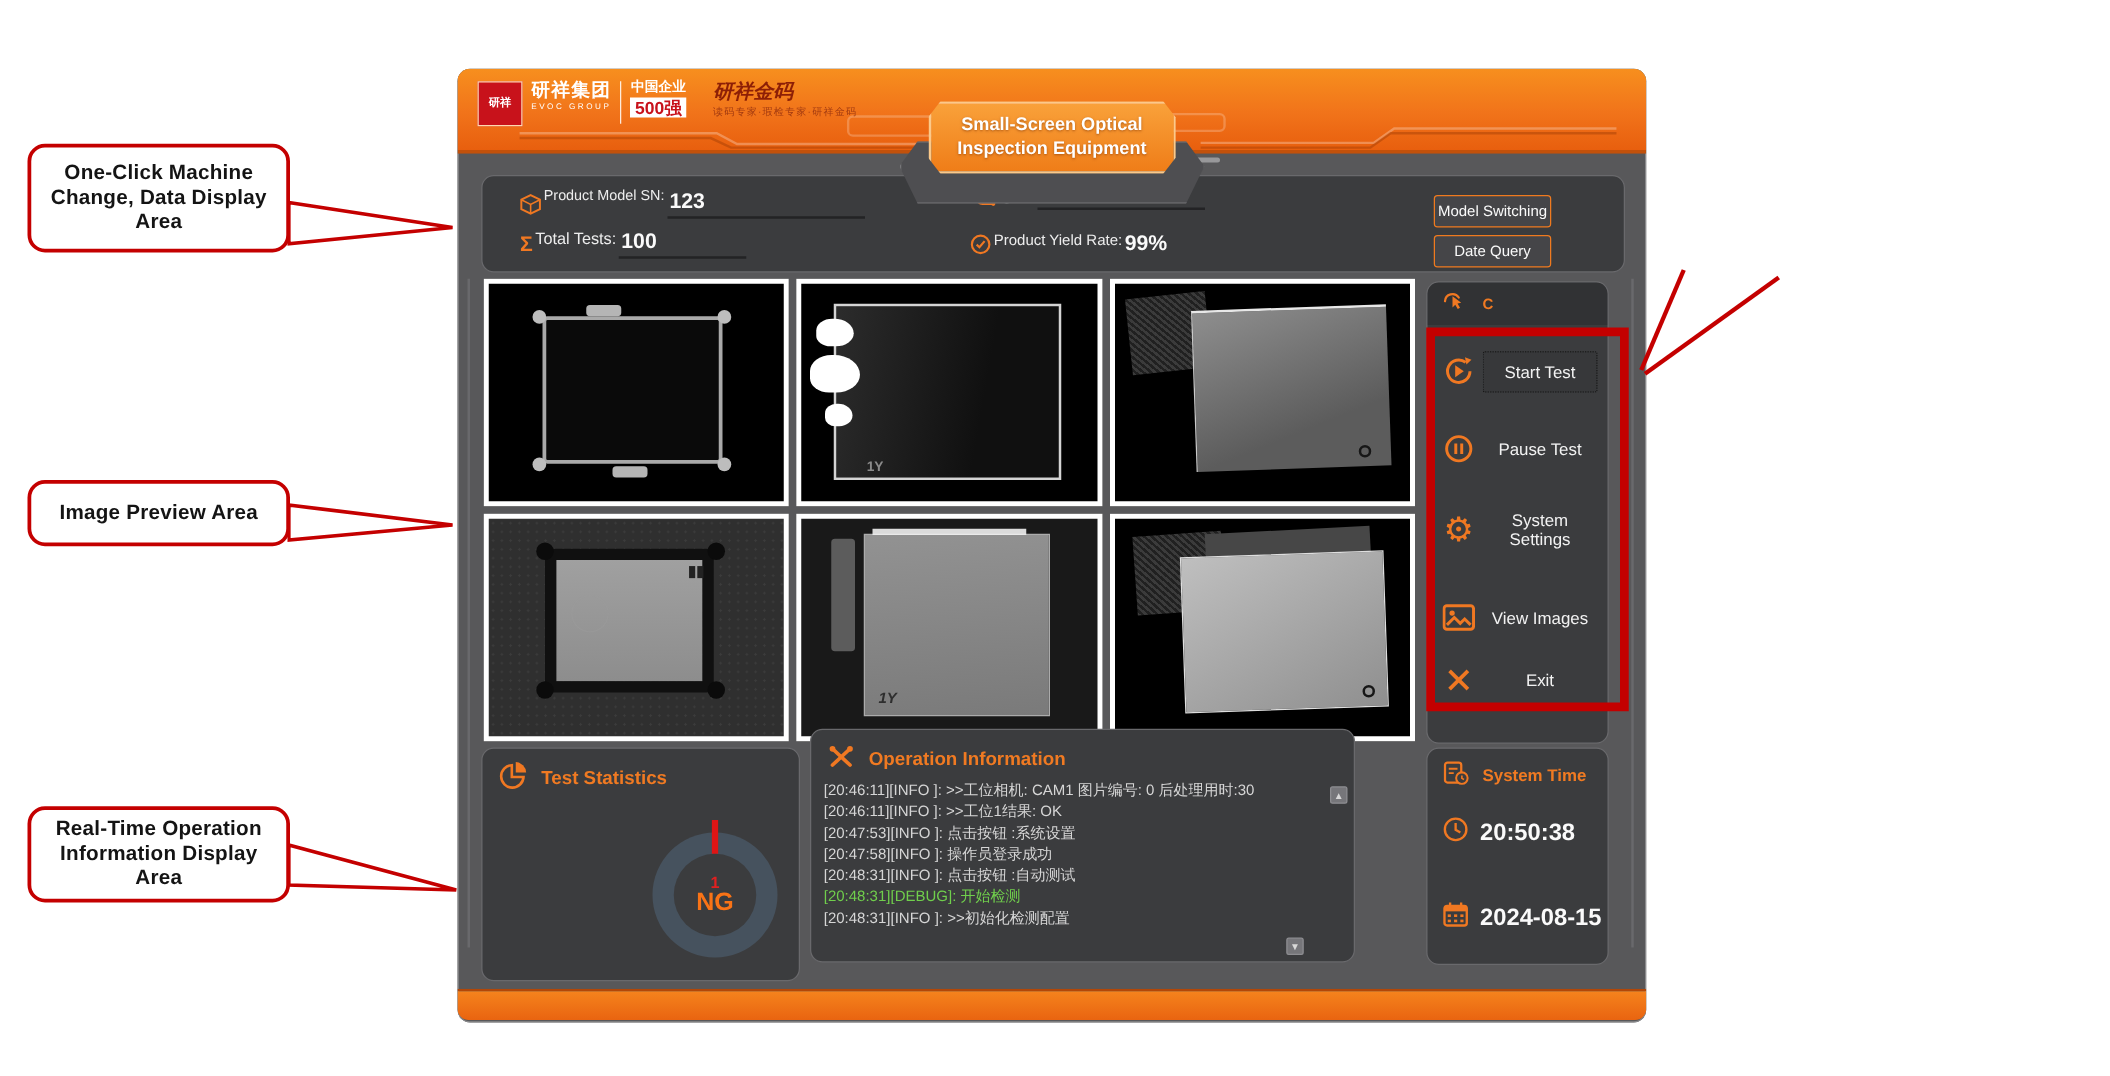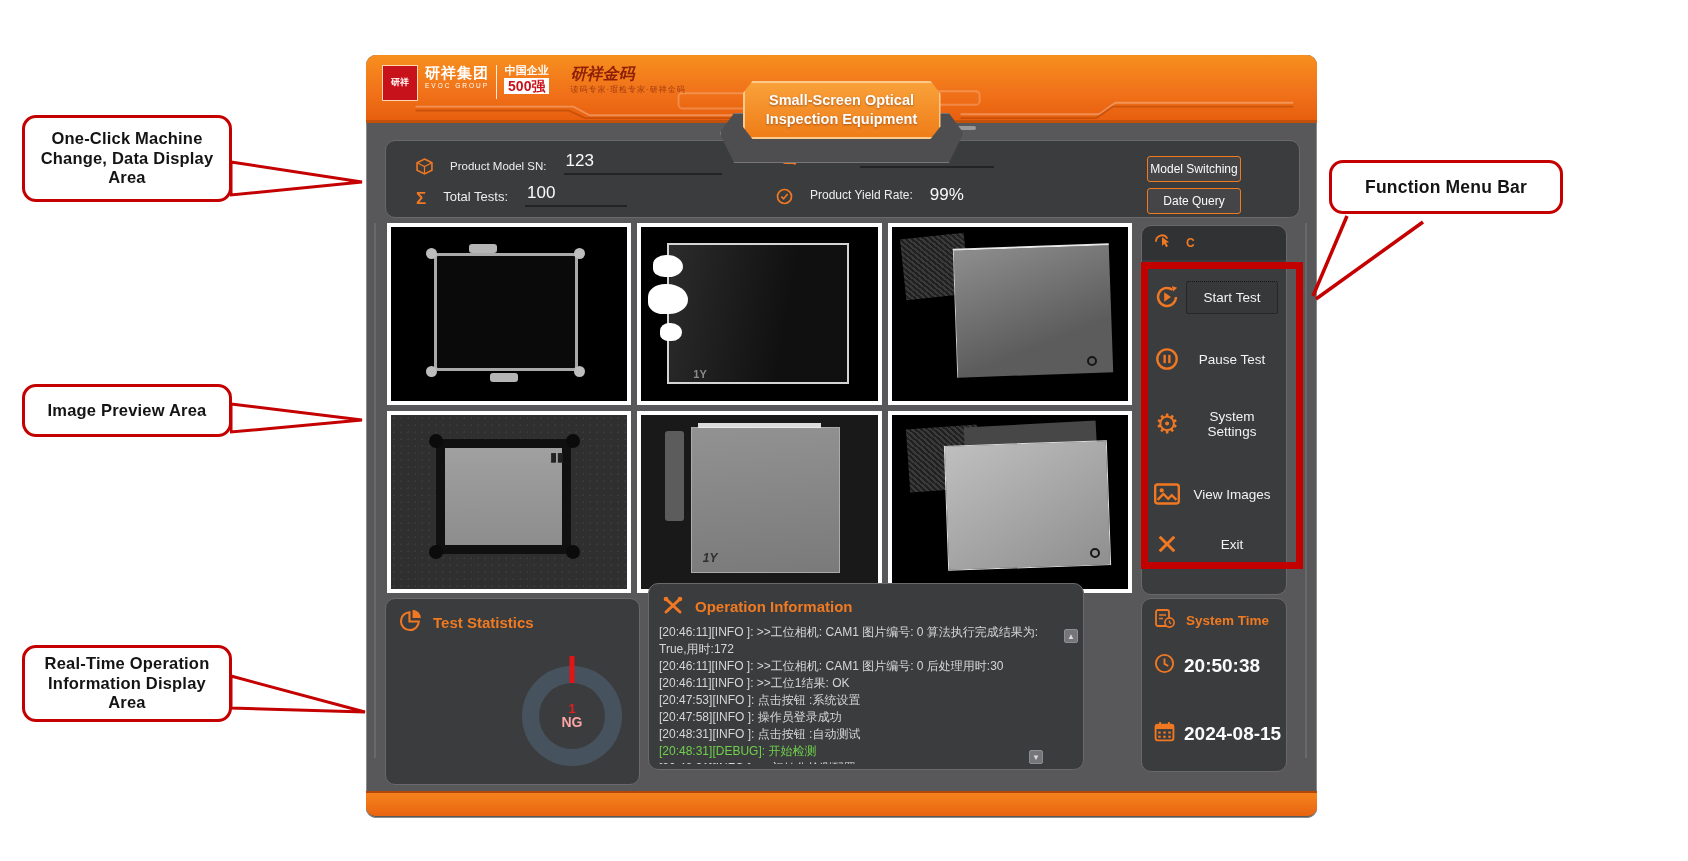--- a/index.html
+++ b/index.html
@@ -42,25 +42,25 @@
     color:#fff; font-size:14.5px; font-weight:bold; line-height:1.3; text-shadow:0 1px 2px rgba(110,40,0,.55); }
   .deco-dash { position:absolute; left:556px; top:71px; width:54px; height:4px; background:#98989a; border-radius:2px; }
   .side-line { position:absolute; top:168px; bottom:60px; width:3px; border-left:2px solid #707073; opacity:.7; }
   .side-line.l { left:8px; } .side-line.r { right:10px; border-left:none; border-right:2px solid #707073; }
 
   
   .panel { position:absolute; background:#3b3c3e; border:1px solid #69696c; border-radius:10px; }
 
   
   .data-panel { left:19px; top:85px; width:915px; height:78px; }
-  .field { position:absolute; display:flex; align-items:flex-end; gap:17px; color:#ededed; }
+  .field { position:absolute; display:flex; gap:2px; color:#ededed; }
   .field .ic { display:flex; align-items:center; }
   .f-label { font-size:11.5px; padding-bottom:3px; white-space:nowrap; }
   .f-label.big { font-size:16px; font-weight:bold; padding-bottom:1px; }
-  .f-value { font-size:17px; font-weight:normal; color:#fafafa; }
+  .f-value { font-size:17px; font-weight:bold; color:#fafafa; }
   .value-line { display:inline-block; border-bottom:2px solid #232325; padding:0 2px 2px 2px; }
   .f-product { left:30px; top:10px; } .f-total { left:30px; top:42px; }
   .f-sn { left:390px; top:8px; } .f-yield { left:390px; top:44px; }
   .sigma { color:#f07822; font-size:17px; font-weight:bold; line-height:1; }
   .top-btn { position:absolute; left:761px; width:94px; height:26px; background:#454548;
     border:1.5px solid #ef7a1f; border-radius:3px; color:#fafafa; font-size:12px;
     display:flex; align-items:center; justify-content:center; cursor:pointer; }
   .btn-model { top:15px; } .btn-date { top:47px; }
 
   
@@ -120,21 +120,21 @@
   .donut .hole { position:absolute; inset:19px; border-radius:50%; background:#3b3c3e;
     display:flex; flex-direction:column; align-items:center; justify-content:center; line-height:1.05; }
   .donut-ok { left:16px; top:65px; width:104px; height:104px;
     background:conic-gradient(from -3deg,#3b3c3e 0 6deg,#57d32e 6deg 360deg); }
   .donut-ok .cnt { color:#2fa53c; font-size:14px; font-weight:bold; }
   .donut-ok .lbl { color:#35b24a; font-size:18px; font-weight:bold; }
   .donut-ng { left:136px; top:67px; width:100px; height:100px;
     background:conic-gradient(from -1.5deg,#e01818 0 3deg,#46525e 3deg 360deg); }
   .donut-ng .hole { inset:17px; }
   .donut-ng .cnt { color:#e02020; font-size:13px; font-weight:bold; }
-  .donut-ng .lbl { color:#fca5a5; font-size:14px; font-weight:bold; }
+  .donut-ng .lbl { color:#f97316; font-size:20px; font-weight:bold; }
   .ng-tick { position:absolute; left:50%; top:-10px; width:5px; height:27px; background:#e01515; transform:translateX(-50%); }
 
   
   .ops-panel { left:282px; top:528px; width:436px; height:187px; }
   .log { position:absolute; left:10px; right:24px; top:40px; bottom:5px; overflow:hidden;
     font-size:12px; line-height:17px; color:#d6d6d6; }
   .log .debug { color:#70cf4c; }
   .scroll-btn { position:absolute; width:14px; height:14px; background:#76767a; border:1px solid #8e8e92;
     border-radius:2px; color:#d8d8d8; font-size:8px; display:flex; align-items:center; justify-content:center; cursor:pointer; }
   .scroll-up { right:5px; top:45px; }
@@ -370,21 +370,20 @@
           <svg width="24" height="24" viewBox="0 0 24 24">
               <line x1="5" y1="6" x2="19" y2="19" stroke="#f07822" stroke-width="3" stroke-linecap="round"></line>
               <line x1="19" y1="6" x2="5" y2="19" stroke="#f07822" stroke-width="3" stroke-linecap="round"></line>
               <circle cx="5" cy="6" r="2.3" fill="#f07822"></circle>
               <circle cx="19" cy="6" r="2.3" fill="#f07822"></circle>
             </svg>
         </span>
         <span>Operation Information</span>
       </div>
       <div class="log">
-        <div class="entry">[20:46:11][INFO ]: &gt;&gt;工位相机: CAM1 图片编号: 0 算法执行完成结果为: True,用时:172</div>
         <div class="entry">[20:46:11][INFO ]: &gt;&gt;工位相机: CAM1 图片编号: 0 后处理用时:30</div>
         <div class="entry">[20:46:11][INFO ]: &gt;&gt;工位1结果: OK</div>
         <div class="entry">[20:47:53][INFO ]: 点击按钮 :系统设置</div>
         <div class="entry">[20:47:58][INFO ]: 操作员登录成功</div>
         <div class="entry">[20:48:31][INFO ]: 点击按钮 :自动测试</div>
         <div class="entry debug">[20:48:31][DEBUG]: 开始检测</div>
         <div class="entry">[20:48:31][INFO ]: &gt;&gt;初始化检测配置</div>
       </div>
       <div class="scroll-btn scroll-up">▲</div>
       <div class="scroll-btn scroll-down">▼</div>
@@ -447,23 +446,20 @@
     <polygon points="1,12 132,32 1,45" fill="#ffffff" stroke="#c40000" stroke-width="3"></polygon>
   </svg>
 
   <div class="callout co-2">
     <span>Image Preview Area</span>
   </div>
   <svg class="tail" style="left:230px;top:398px;" width="136" height="40">
     <polygon points="1,6 132,22 1,34" fill="#ffffff" stroke="#c40000" stroke-width="3"></polygon>
   </svg>
 
-  <div class="callout co-3">
-    <span>Function Menu Bar</span>
-  </div>
   <svg class="tail" style="left:1303px;top:212px;" width="125" height="95">
     <line x1="44" y1="4" x2="10" y2="84" stroke="#c40000" stroke-width="3.5"></line>
     <line x1="120" y1="10" x2="13" y2="87" stroke="#c40000" stroke-width="3.5"></line>
   </svg>
 
   <div class="callout co-4">
     <span>Real-Time Operation</span>
     <span>Information Display</span>
     <span>Area</span>
   </div>

